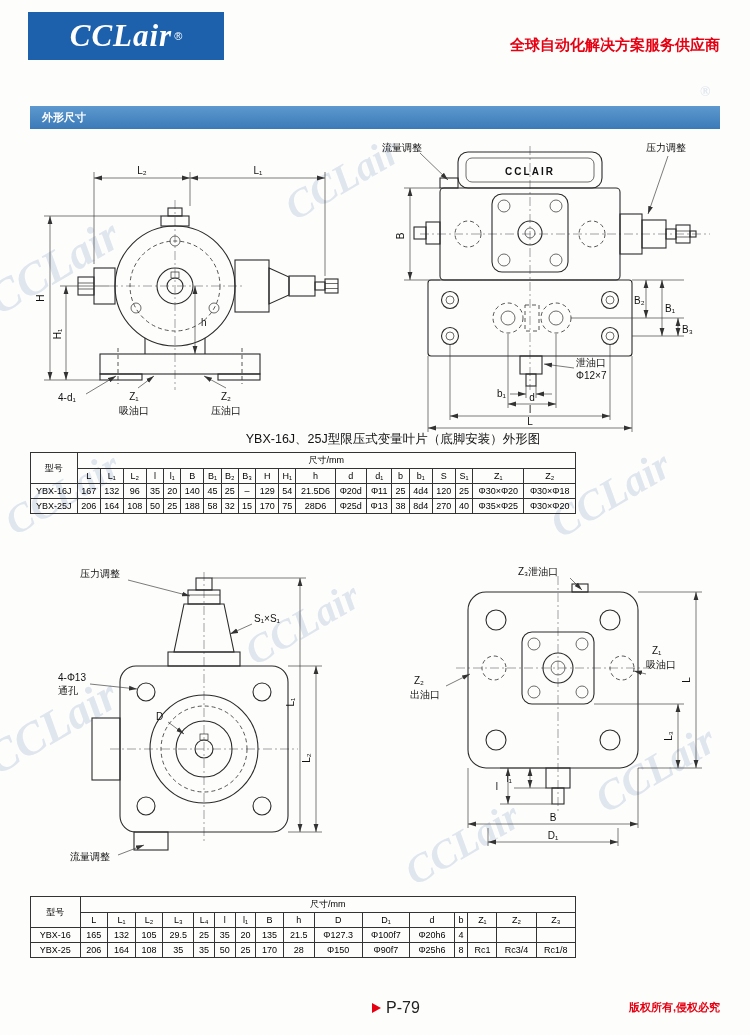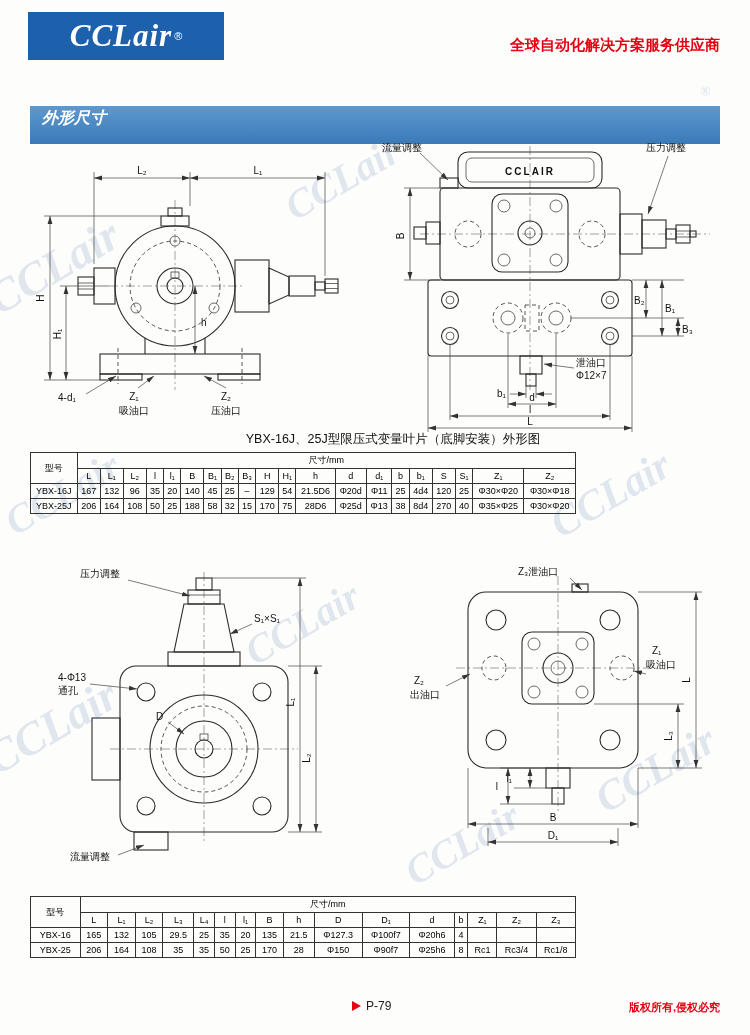--- a/index.html
+++ b/index.html
@@ -10,39 +10,39 @@
   .wm { position:absolute; color:rgba(110,140,185,0.20); font-style:italic; font-weight:bold;
         white-space:nowrap; pointer-events:none; font-family:"Liberation Serif",serif; z-index:1; }
 
   .logo-box { position:absolute; left:28px; top:12px; width:196px; height:48px; background:#1d61ad;
               color:#fff; display:flex; align-items:center; justify-content:center; z-index:2; }
   .logo-text { font-size:31px; font-style:italic; font-weight:bold; letter-spacing:1px;
                font-family:"Liberation Serif",serif; }
   .logo-reg { font-size:11px; vertical-align:super; margin-left:2px; }
   .tagline { position:absolute; right:30px; top:36px; color:#e60012; font-size:15px; font-weight:bold; z-index:2; }
 
-  .section-bar { position:absolute; left:30px; top:106px; width:690px; height:38px;
-                 background:linear-gradient(180deg,#5d99cf,#3b7ab8); color:#fff; font-size:16px;
-                 font-weight:bold; line-height:23px; padding-left:12px; z-index:2;font-style:italic; }
+  .section-bar { position:absolute; left:30px; top:106px; width:690px; height:23px;
+                 background:linear-gradient(180deg,#5d99cf,#3b7ab8); color:#fff; font-size:11px;
+                 font-weight:bold; line-height:23px; padding-left:12px; z-index:2; }
 
   .fig-row { position:absolute; left:30px; width:690px; display:flex; justify-content:space-between; z-index:2; }
   #fig1 { top:138px; height:295px; }
   #fig2 { top:562px; height:302px; padding-left:26px; }
 
   .caption { position:absolute; left:0; width:750px; text-align:center; font-size:12.5px; color:#111; z-index:2;padding-left:36px; }
   #cap1 { top:431px; }
   #cap2 { top:873px; }
 
   table { position:absolute; left:30px; width:546px; border-collapse:collapse; font-size:9px; color:#000; z-index:2; }
   #table1 { top:452px; }
   #table2 { top:896px; }
   th,td { border:1px solid #333; text-align:center; padding:1px 2px; font-weight:normal;
           white-space:nowrap; height:15px; }
 
-  .footer-pageno { position:absolute; left:352px; top:999px; font-size:12px; color:#222;
+  .footer-pageno { position:absolute; left:372px; top:999px; font-size:16px; color:#222;
                    display:flex; align-items:center; gap:5px; z-index:2; }
   .tri { width:0; height:0; border-left:9px solid #e60012; border-top:5px solid transparent;
          border-bottom:5px solid transparent; display:inline-block; }
   .copyright { position:absolute; right:30px; top:1000px; color:#e60012; font-size:11px; font-weight:bold; z-index:2;text-align:right; }
 
   svg { display:block; }
   svg text { font-family:"Liberation Sans","DejaVu Sans",sans-serif; fill:#111; font-size:10px; }
   .obj  { stroke:#2b2b2b; fill:none; stroke-width:1.1; }
   .thin { stroke:#2b2b2b; fill:none; stroke-width:0.7; }
   .dim  { stroke:#444; fill:none; stroke-width:0.7; }

